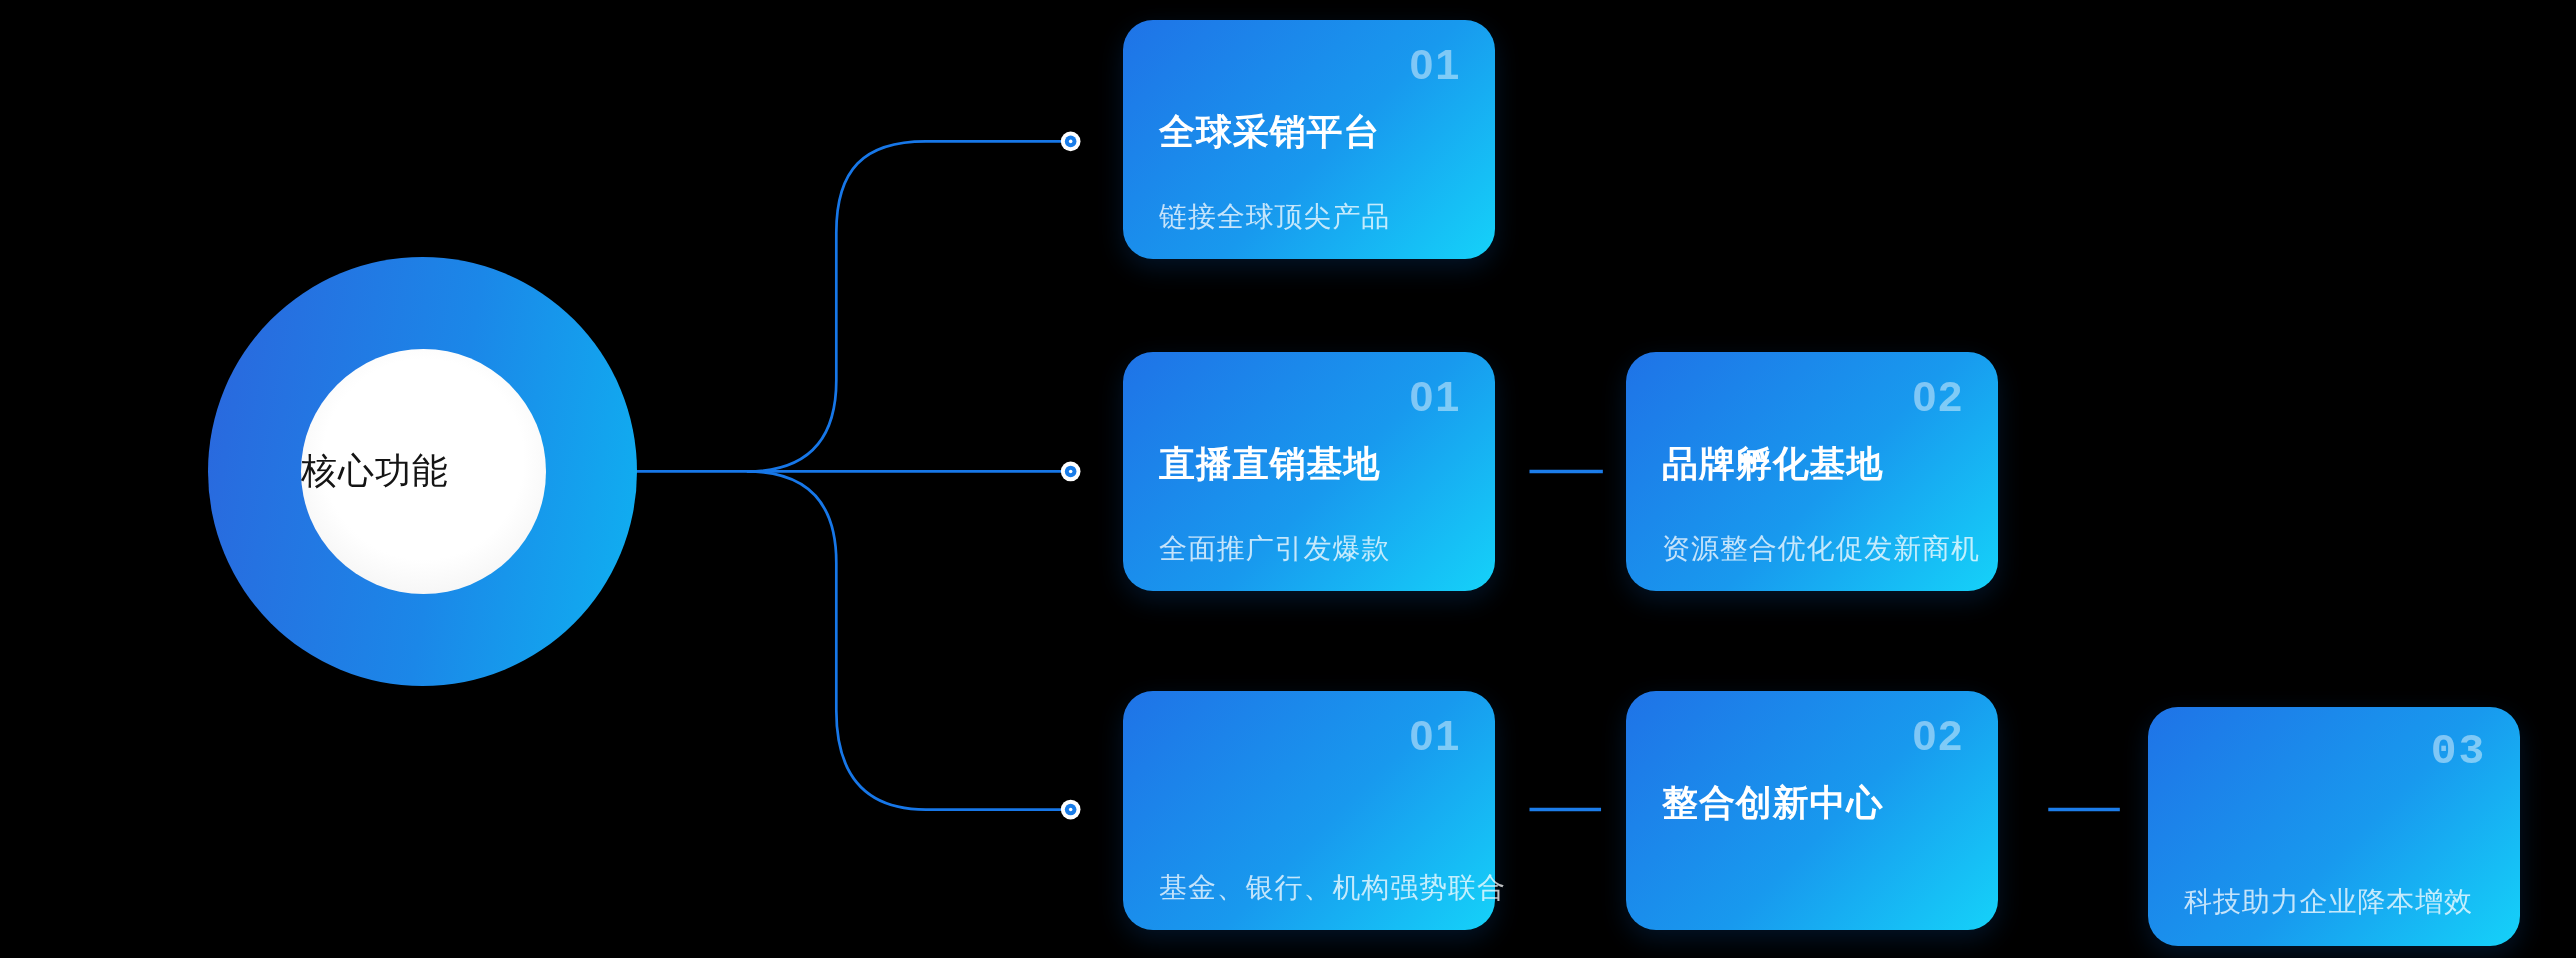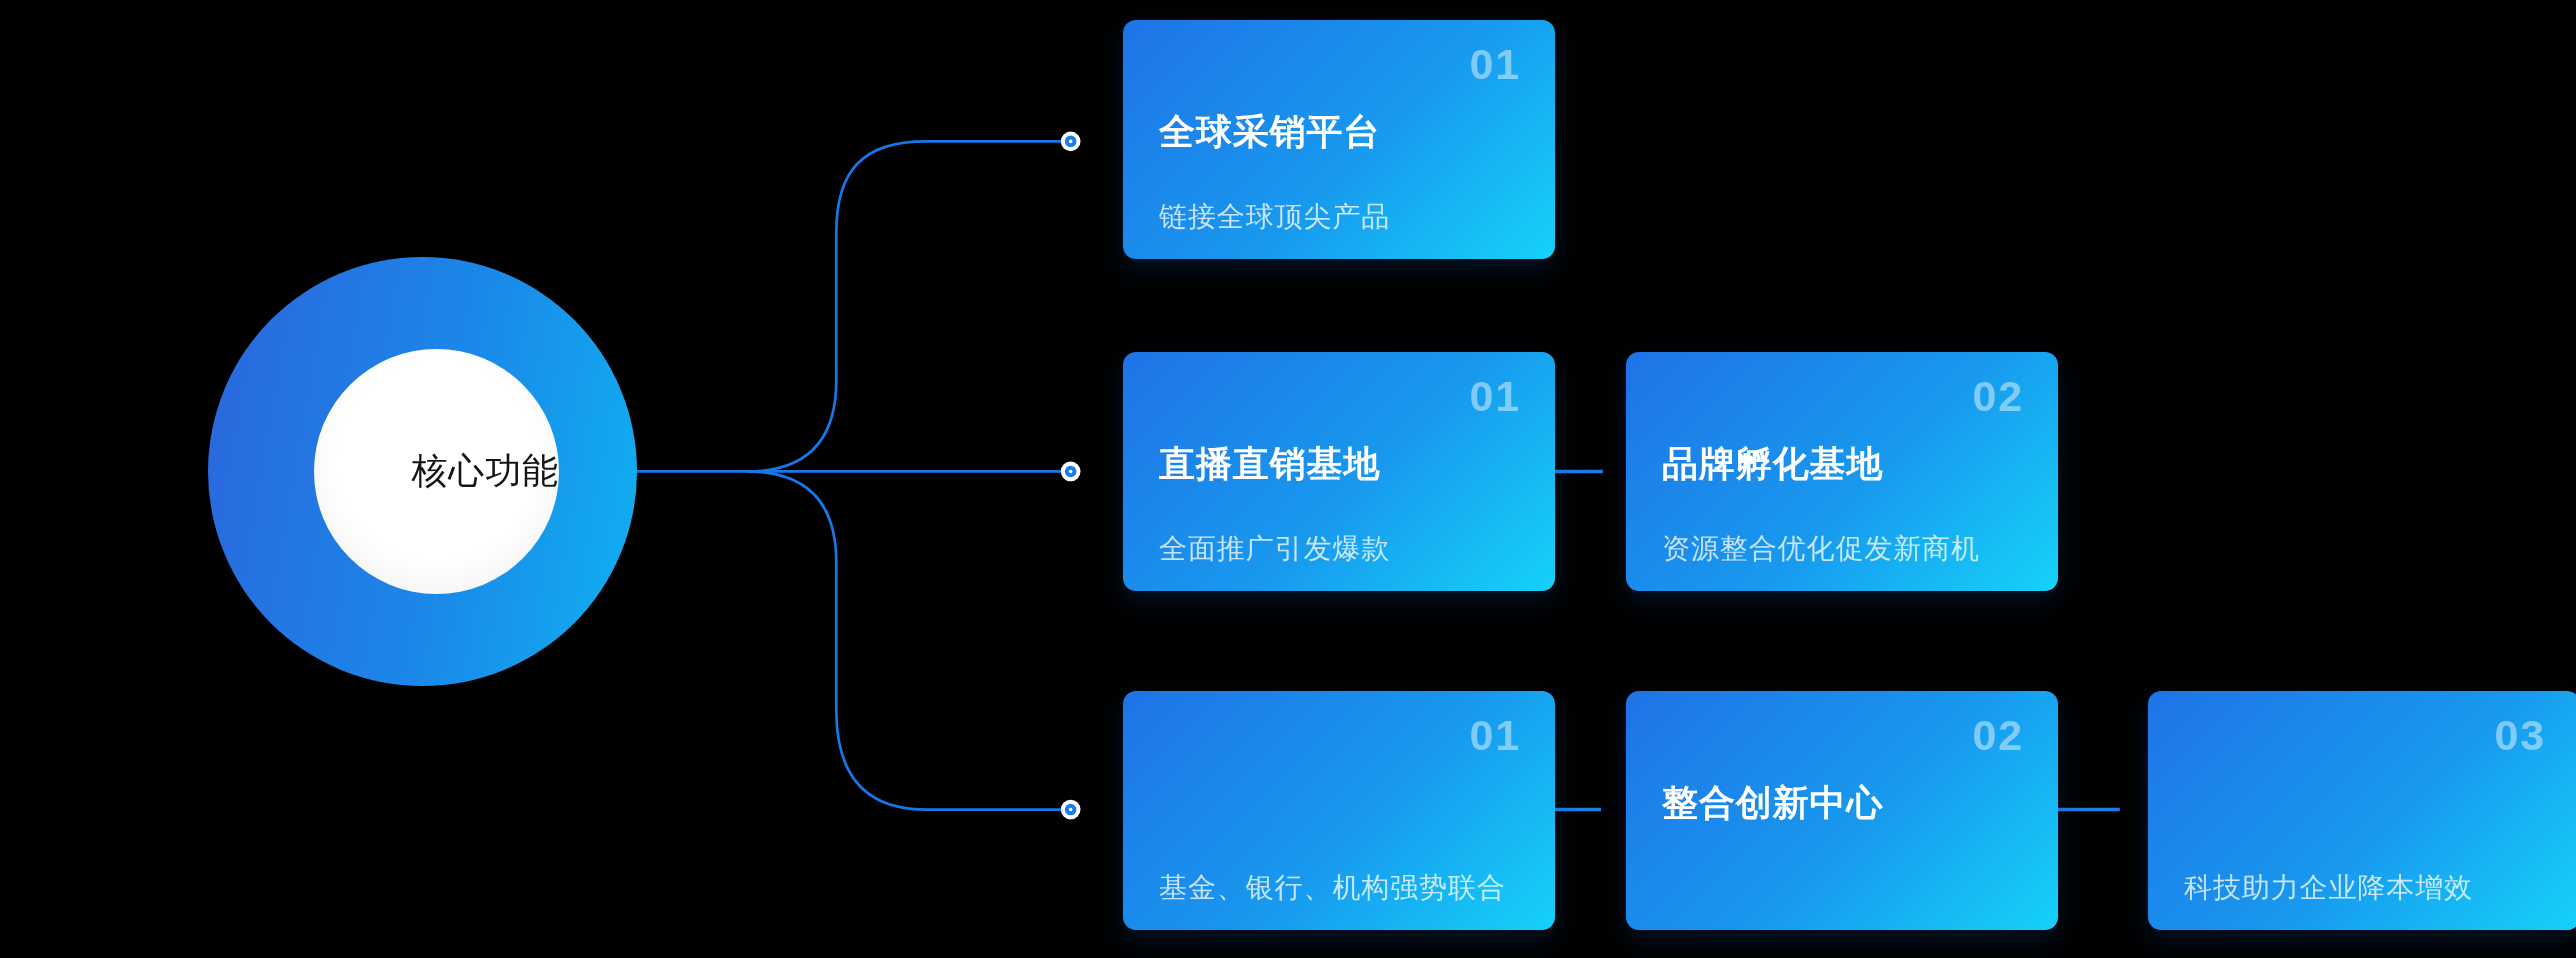--- a/index.html
+++ b/index.html
@@ -6,51 +6,51 @@
   .canvas{
     position:relative;width:2576px;height:959px;background:#000;overflow:hidden;
     font-family:"Liberation Sans","DejaVu Sans",sans-serif;
   }
   
   .hub-outer{
     position:absolute;left:208px;top:257px;width:429px;height:429px;border-radius:50%;
     background:linear-gradient(100deg,#2b66dd 0%,#1b87e8 55%,#0fb2f1 100%);
   }
   .hub-inner{
-    position:absolute;left:314px;top:349px;width:245px;height:245px;border-radius:50%;
+    position:absolute;left:301px;top:349px;width:245px;height:245px;border-radius:50%;
     background:radial-gradient(circle at 50% 45%,#ffffff 55%,#f3f3f3 82%,#e9e9e9 100%);
-    display:flex;align-items:center;justify-content:flex-end;
+    display:flex;align-items:center;justify-content:flex-start;
   }
   .hub-label{font-size:36px;font-weight:500;color:#141414;letter-spacing:0.9px;}
   
   svg.wires{position:absolute;left:0;top:0;width:2576px;height:959px;}
   
   .card{
-    position:absolute;width:432px;height:239px;border-radius:13px;
+    position:absolute;width:372px;height:239px;border-radius:30px;
     background:linear-gradient(135deg,#1f73e7 0%,#1899ee 55%,#15d2f9 100%);
     box-shadow:0 9px 27px rgba(10,80,160,0.25);
   }
   .card .num{
     position:absolute;top:23px;right:34px;font-size:43px;line-height:1;
     font-weight:600;color:rgba(255,255,255,0.45);letter-spacing:1.8px;
   }
   .card .title{
     position:absolute;left:36px;top:91px;font-size:36px;line-height:1.15;
     font-weight:700;color:#ffffff;letter-spacing:0.9px;white-space:nowrap;
   }
   .card .sub{
     position:absolute;left:36px;top:156px;font-size:28px;line-height:1.2;
     font-weight:400;color:rgba(255,255,255,0.75);letter-spacing:0.9px;white-space:nowrap;margin-top:24px;
   }
   .c11{left:1123px;top:19.7px;}
   .c21{left:1123px;top:352px;}
   .c22{left:1626px;top:352px;}
   .c31{left:1123px;top:691px;}
   .c32{left:1626px;top:691px;}
-  .c33{left:2148px;top:691px;}
+  .c33{left:2148px;top:707px;font-family:Liberation Mono, monospace;}
 </style>
 </head>
 <body>
 
 <div class="canvas">
 
   <svg class="wires" viewBox="0 0 2880 1072">
     <g fill="none" stroke="#1777e8" stroke-width="3">
       <path d="M 641 527 L 1187 527"></path>
       <path d="M 835 527 C 900 527 935 495 935 425 L 935 260 C 935 190 965 158 1035 158 L 1187 158"></path>

